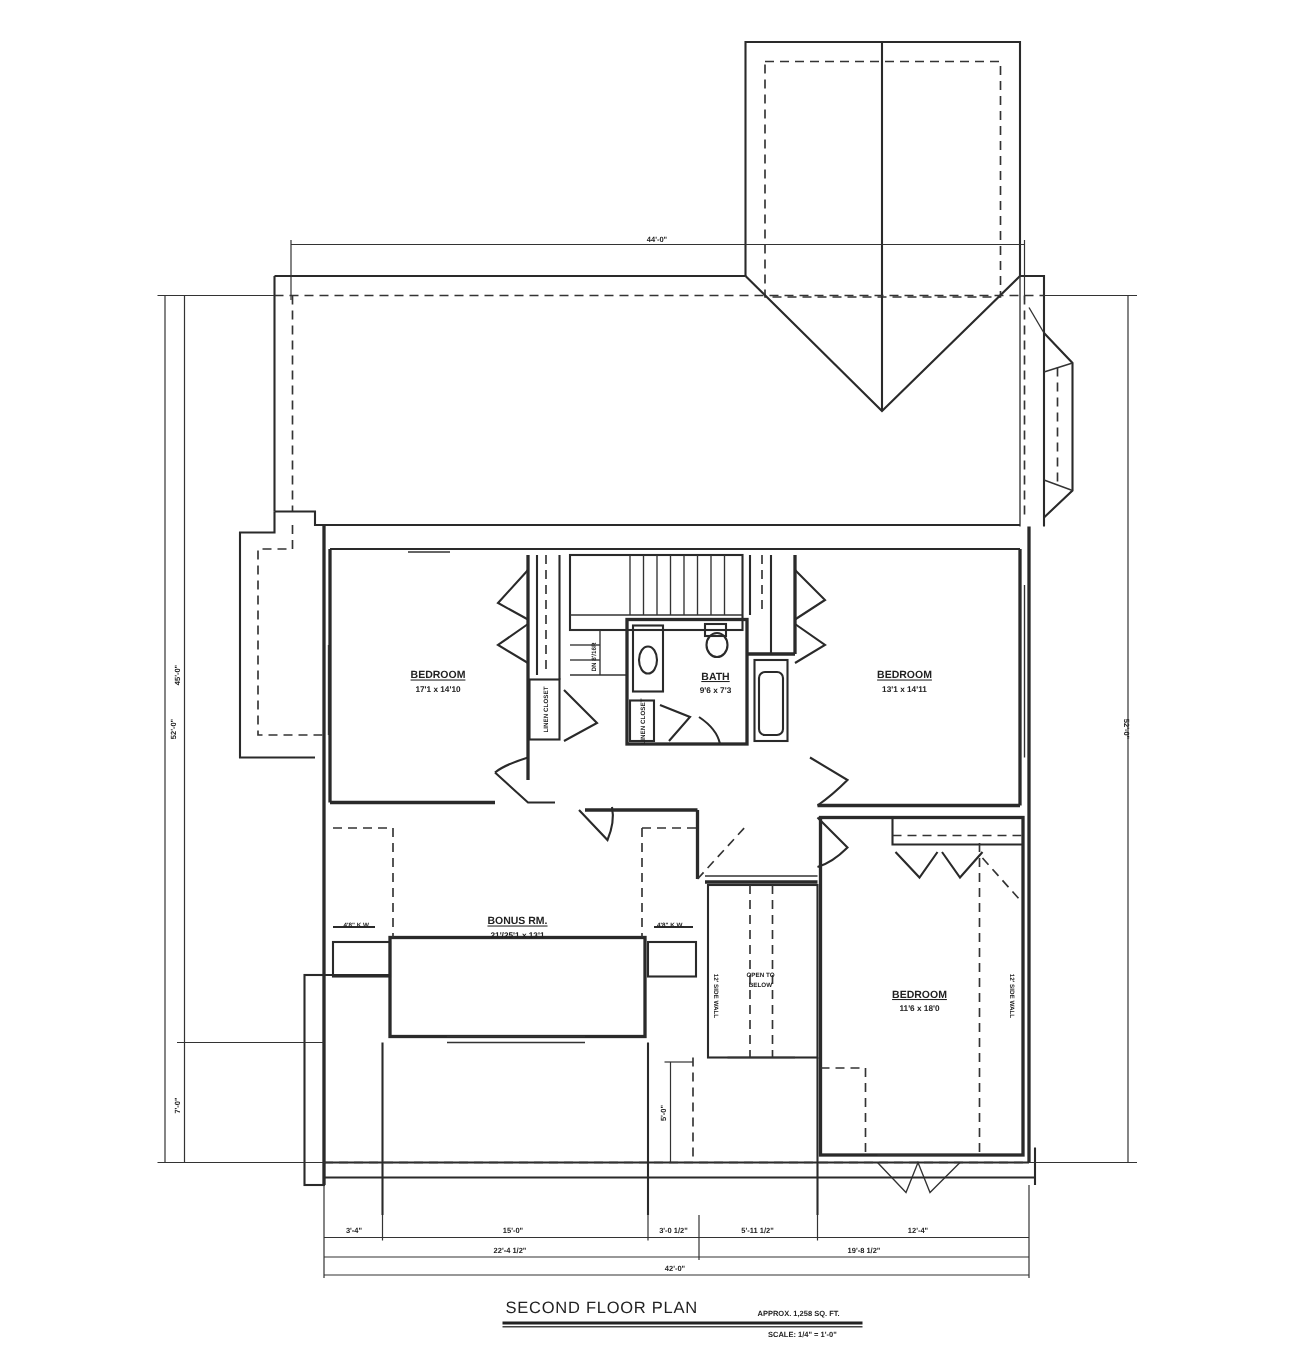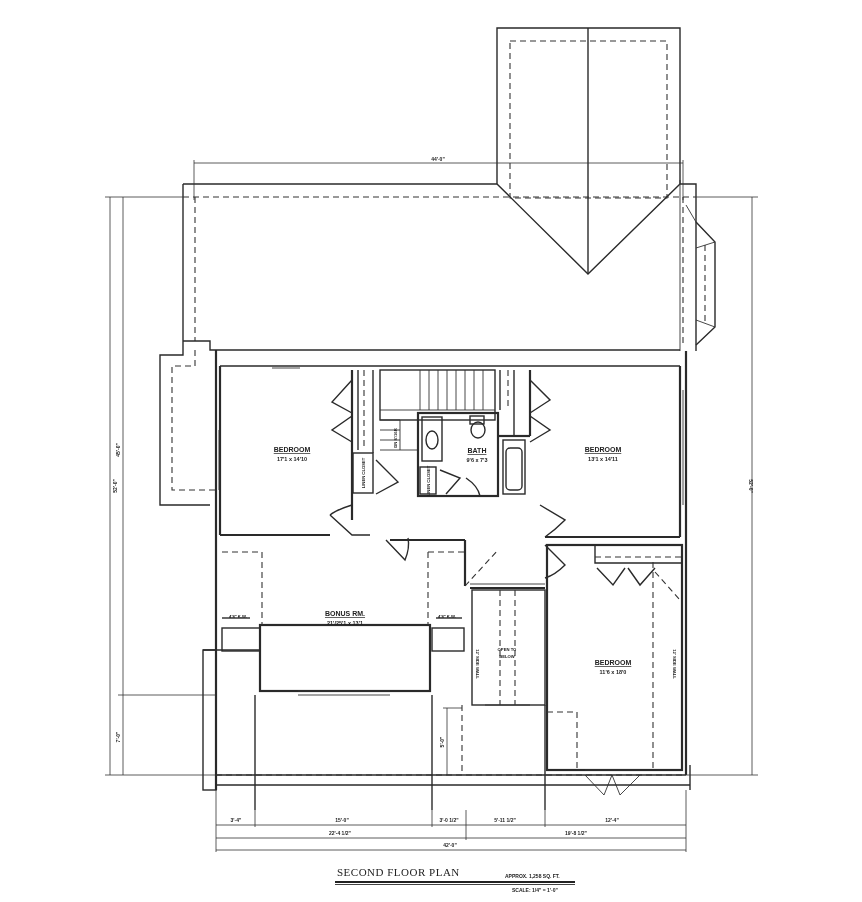--- a/index.html
+++ b/index.html
@@ -8,21 +8,21 @@
     .w { stroke: #2a2a2a; stroke-width: 1.4; fill: none; }
     .wt { stroke: #2a2a2a; stroke-width: 2.2; fill: none; }
     .thin { stroke: #333; stroke-width: 0.9; fill: none; }
     .dash { stroke: #333; stroke-width: 1.1; fill: none; stroke-dasharray: 6 4; }
     .dim { stroke: #333; stroke-width: 0.8; fill: none; }
     .lbl { font-family: "Liberation Sans", sans-serif; font-weight: bold; fill: #222; }
     .room-name { font-size: 7px; text-decoration: underline; }
     .room-size { font-size: 5.5px; }
     .dimtxt { font-size: 5px; font-family: "Liberation Sans", sans-serif; font-weight: bold; fill: #222; }
     .small { font-size: 4.2px; }
-    .title-text { position: absolute; left: 337px; top: 866px; font-size: 11px; letter-spacing: 0.5px; color: #222; font-family: Liberation Serif, serif; }
+    .title-text { position: absolute; left: 337px; top: 866px; font-size: 11px; letter-spacing: 0.5px; color: #222; font-family: Liberation Sans, sans-serif; }
     .title-rule1 { position: absolute; left: 335px; top: 881px; width: 240px; height: 1.5px; background: #222; }
     .title-rule2 { position: absolute; left: 335px; top: 884px; width: 240px; height: 0.8px; background: #444; }
     .sqft { position: absolute; left: 505px; top: 873px; font-size: 5px; font-weight: bold; color: #222; }
     .scale { position: absolute; left: 512px; top: 887px; font-size: 5px; font-weight: bold; color: #222; }
   </style>
 </head>
 <body>
 
 <svg id="plan" viewBox="0 0 862 902" xmlns="http://www.w3.org/2000/svg">
 

